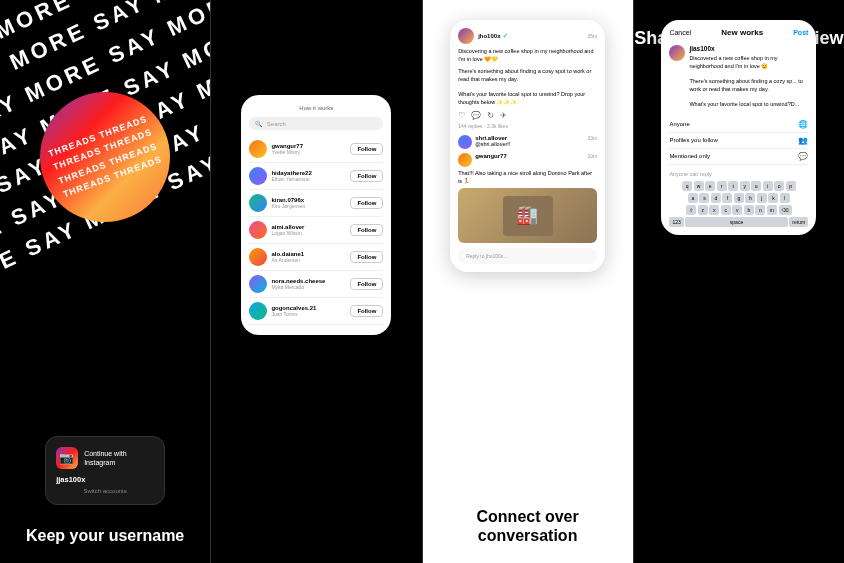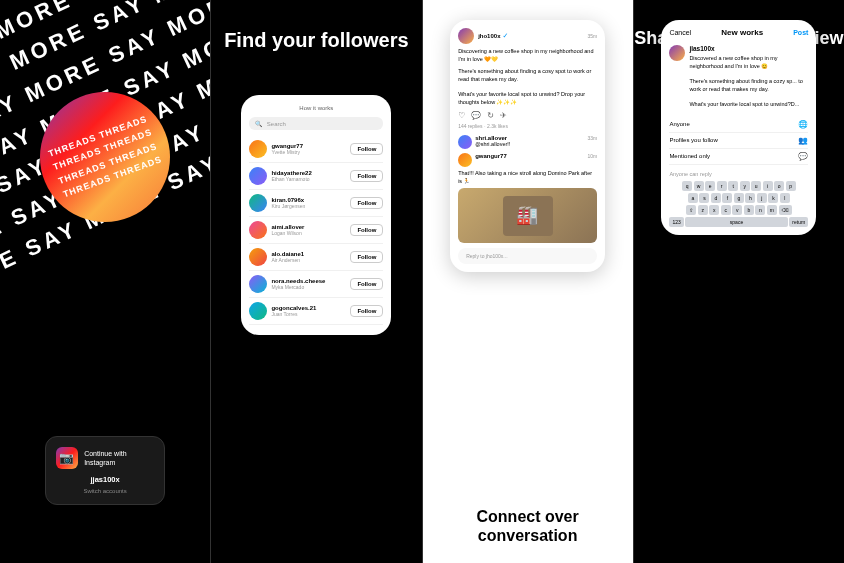--- a/index.html
+++ b/index.html
@@ -393,30 +393,30 @@
         </div>
       </div>
     </div>
 
     <div style="position:absolute;bottom:58px;display:flex;flex-direction:column;align-items:center;width:130px;">
       <div style="background:#1a1a1a;border-radius:12px;padding:10px;width:120px;border:1px solid #333;">
         <div style="display:flex;align-items:center;gap:6px;margin-bottom:6px;">
           <div style="width:22px;height:22px;background:linear-gradient(135deg,#833ab4,#fd1d1d,#fcb045);border-radius:6px;display:flex;align-items:center;justify-content:center;font-size:12px;flex-shrink:0;">📷</div>
           <div style="font-size:7px;color:#fff;line-height:1.3;">Continue with Instagram</div>
         </div>
-        <div style="font-size:7.5px;font-weight:700;color:#fff;text-align:center;">jjas100x</div>
+        <div style="font-size:7.5px;font-weight:700;color:#fff;text-align:left;">jjas100x</div>
         <div style="font-size:6px;color:#888;text-align:center;margin-top:4px;">Switch accounts</div>
       </div>
     </div>
 
+    <div class="panel-label">Keep your
+username</div>
   </div>
 
   <div class="panel panel-2">
-    <div class="panel-2-heading">Find your
-followers</div>
 
     <div class="phone-mockup-2" style="top:95px;">
       <div class="phone-subtitle-2">How it works</div>
       <div class="search-box-2">
         <span>🔍</span>
         <span>Search</span>
       </div>
 
       <div class="follow-row">
         <div class="follow-avatar" style="background:linear-gradient(135deg,#f97316,#fbbf24);"></div>

